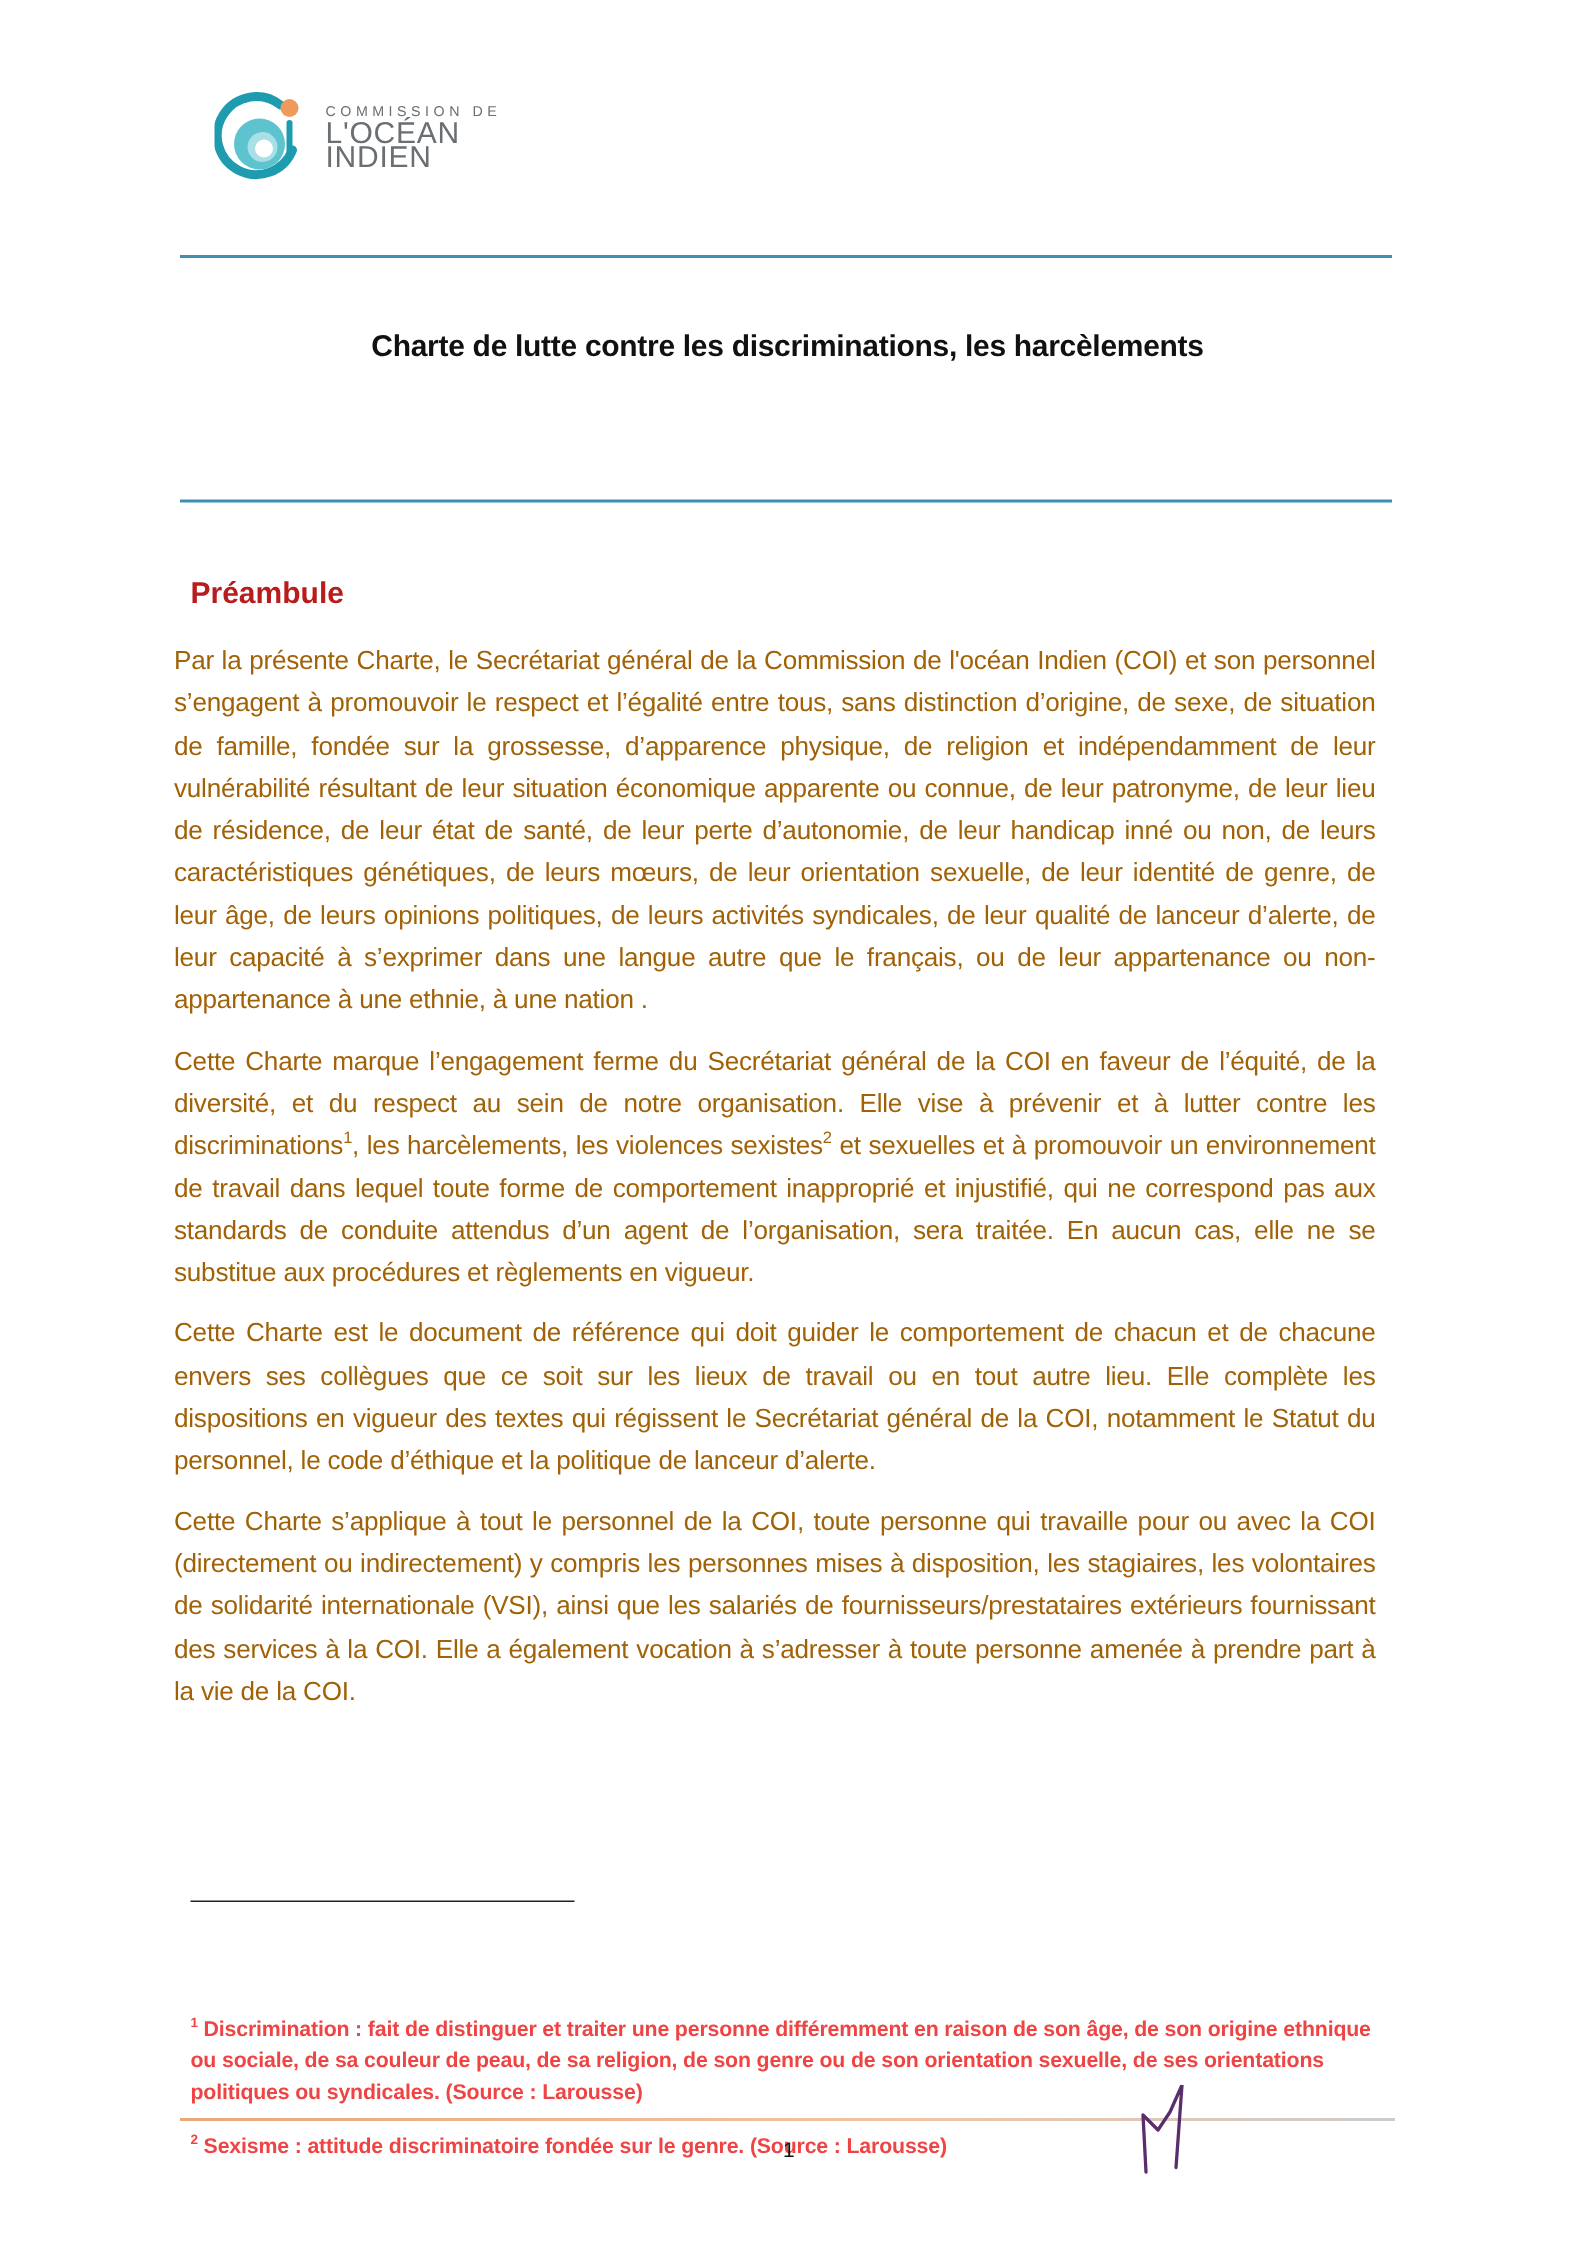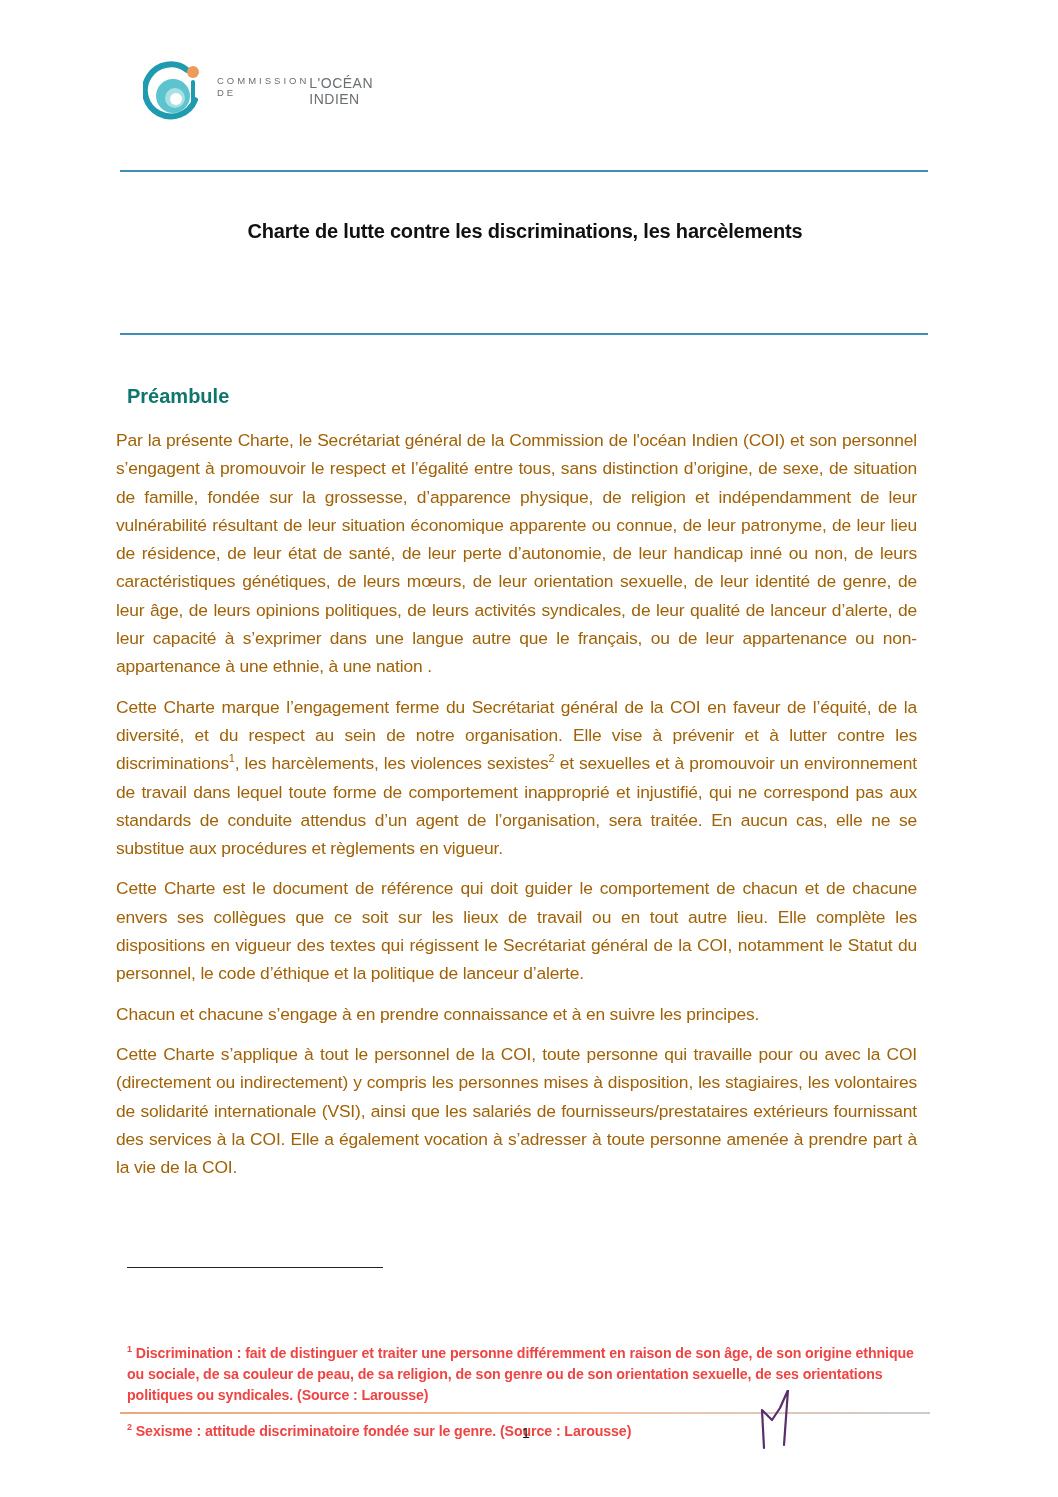--- a/index.html
+++ b/index.html
@@ -2,32 +2,32 @@
 <html><head>
   <meta charset="utf-8">
   <style>
     html, body { margin: 0; padding: 0; background: #ffffff; }
     body {
       width: 1058px; height: 1497px; position: relative; overflow: hidden;
       font-family: "Liberation Sans", "DejaVu Sans", sans-serif; color: #1a1a1a;
     }
     .logo { position: absolute; left: 143px; top: 58px; width: 200px; height: 66px; display: flex; align-items: center; }
     .logo svg { width: 62px; height: 62px; flex: none; }
-    .logo-text { margin-left: 12px; display: flex; flex-direction: row; justify-content: center; color: #6a6f73; }
+    .logo-text { margin-left: 12px; display: flex; flex-direction: column; justify-content: center; color: #6a6f73; }
     .logo-line1 { font-size: 9.5px; letter-spacing: 3px; line-height: 12px; }
-    .logo-line2 { font-size: 14px; letter-spacing: 0.5px; line-height: 16px; }
+    .logo-line2 { font-size: 20px; letter-spacing: 0.5px; line-height: 16px; }
 
     .rule { position: absolute; left: 120px; width: 808px; height: 1.5px; }
     .rule.blue { background: #3f8fb5; }
     .rule.orange { background: linear-gradient(to right, #e9a87a, #f1c4a4 60%, #ccc); height: 2px; left: 120px; width: 810px; }
 
     .title { position: absolute; left: 110px; top: 210px; width: 830px; text-align: center;
       font-weight: bold; font-size: 20px; line-height: 42px; color: #111; letter-spacing: -0.2px; }
 
-    .section-heading { position: absolute; left: 127px; top: 385px; font-weight: bold; font-size: 20px; color: #0f766e; }
+    .section-heading { position: absolute; left: 127px; top: 385px; font-weight: bold; font-size: 20px; color: #b91c1c; }
 
     .body { position: absolute; left: 116px; width: 801px; font-size: 17.4px; line-height: 28.3px; text-align: justify; color: #a16207; letter-spacing: -0.15px; }
     .body p { margin: 0 0 12px 0; }
     sup { font-size: 11px; line-height: 0; vertical-align: super; }
 
     .fn-rule { position: absolute; left: 127px; top: 1267px; width: 256px; height: 1px; background: #222; }
     .footnotes { position: absolute; left: 127px; top: 1343px; width: 801px; font-size: 14.2px; line-height: 21px; color: #ef4444; letter-spacing: -0.1px; font-weight: bold; }
     .footnotes p { margin: 0 0 15px 0; }
     .fn-mark { font-size: 9px; vertical-align: super; line-height: 0; }
 
@@ -59,21 +59,20 @@
 </div>
 
 <div class="rule blue" style="top:333px;"></div>
 
 <div class="section-heading">Préambule</div>
 
 <div class="body" style="top:426px;">
   <p>Par la présente Charte, le Secrétariat général de la Commission de l'océan Indien (COI) et son personnel s’engagent à promouvoir le respect et l’égalité entre tous, sans distinction  d’origine, de sexe, de situation de famille, fondée sur la grossesse, d’apparence physique, de religion et indépendamment de leur vulnérabilité résultant de leur situation économique apparente ou connue, de leur patronyme, de leur lieu de résidence, de leur état de santé, de leur perte d’autonomie, de leur handicap inné ou non, de leurs caractéristiques génétiques, de leurs mœurs, de leur orientation sexuelle, de leur identité de genre, de leur âge, de leurs opinions politiques, de leurs activités syndicales, de leur qualité de lanceur d’alerte, de leur capacité à s’exprimer dans une langue autre que le français, ou de leur appartenance ou non-appartenance à une ethnie, à une nation .</p>
   <p><span>Cette Charte marque l’engagement ferme du Secrétariat général de la COI en faveur de l’équité, de la diversité, et du respect au sein de notre organisation. Elle vise à prévenir et à lutter contre les discriminations</span><sup>1</sup><span>, les harcèlements, les violences sexistes</span><sup>2</sup><span> et sexuelles et à promouvoir un environnement de travail dans lequel toute forme de comportement inapproprié et injustifié, qui ne correspond pas aux standards de conduite attendus d’un agent de l’organisation, sera traitée. En aucun cas, elle ne se substitue aux procédures et règlements en vigueur.</span></p>
   <p>Cette Charte est le document de référence qui doit guider le comportement de chacun et de chacune envers ses collègues que ce soit sur les lieux de travail ou en tout autre lieu. Elle complète les dispositions en vigueur des textes qui régissent le Secrétariat général de la COI, notamment le Statut du personnel, le code d’éthique et la politique de lanceur d’alerte.</p>
-  <p>Chacun et chacune s’engage à en prendre connaissance et à en suivre les principes.</p>
   <p>Cette Charte s’applique à tout le personnel de la COI, toute personne qui travaille pour ou avec la COI (directement ou indirectement) y compris les personnes mises à disposition, les stagiaires, les volontaires de solidarité internationale (VSI), ainsi que les salariés de fournisseurs/prestataires extérieurs fournissant des services à la COI. Elle a également vocation à s’adresser à toute personne amenée à prendre part à la vie de la COI.</p>
 </div>
 
 <div class="fn-rule"></div>
 
 <div class="footnotes">
   <p><span class="fn-mark">1</span><span> Discrimination : fait de distinguer et traiter une personne différemment en raison de son âge, de son origine ethnique ou sociale, de sa couleur de peau, de sa religion, de son genre ou de son orientation sexuelle, de ses orientations politiques ou syndicales. (Source : Larousse)</span></p>
   <p><span class="fn-mark">2</span><span> Sexisme :  attitude discriminatoire fondée sur le genre. (Source : Larousse)</span></p>
 </div>
 

